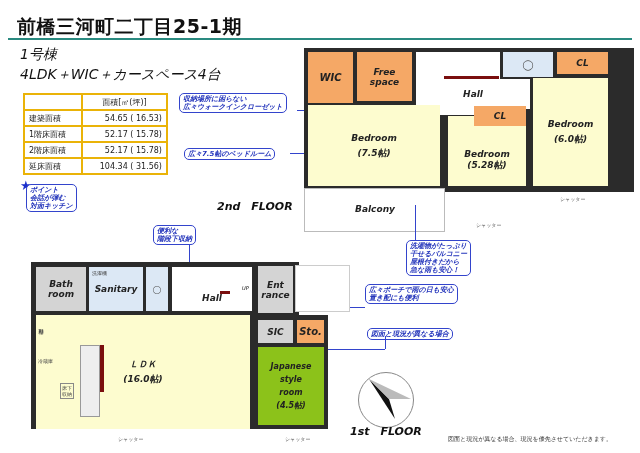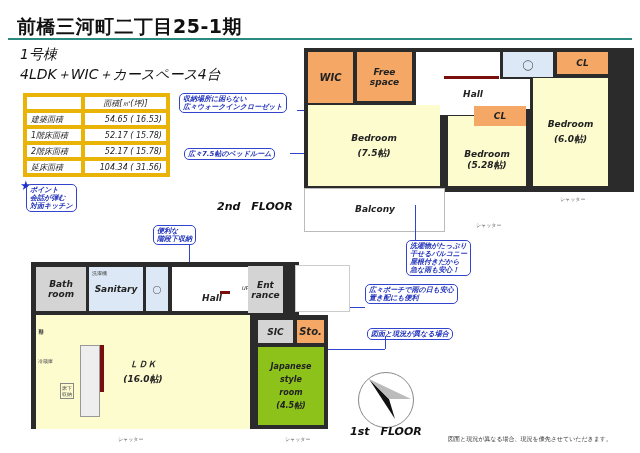--- a/index.html
+++ b/index.html
@@ -2,21 +2,21 @@
 <html><head>
 <meta charset="utf-8">
 <style>
 *{box-sizing:border-box;margin:0;padding:0;}
 body{width:640px;height:453px;background:#fff;position:relative;overflow:hidden;font-family:"DejaVu Sans","Liberation Sans",sans-serif;}
 .abs{position:absolute;}
 .title{left:17px;top:14px;font-size:19px;font-weight:bold;color:#111;letter-spacing:0.5px;}
 .title-line{left:8px;top:38px;width:624px;height:2px;background:#2a8a80;}
 .subtitle{left:20px;font-size:14px;font-style:italic;color:#111;}
 table.area{position:absolute;left:23px;top:93px;border-collapse:collapse;font-size:8px;color:#222;}
-table.area td{border:4px solid #eab308;height:16px;padding:0 4px;font-style:italic;}
+table.area td{border:2px solid #eab308;height:16px;padding:0 4px;}
 table.area td.h{width:58px;}
 table.area td.v{width:85px;text-align:right;}
 .callout{border:1px solid #3344cc;border-radius:5px;color:#2233bb;font-size:7px;font-style:italic;font-weight:bold;line-height:8px;padding:1px 3px;background:#fff;}
 .wall{background:#2b2b2b;}
 .room{position:absolute;display:flex;align-items:center;justify-content:center;text-align:center;font-style:italic;font-weight:bold;color:#222;}
 .orange{background:#f5a866;font-style:italic;}
 .cream{background:#fdfccf;}
 .blue{background:#dce8f5;}
 .green{background:#8cc21a;}
 .gray{background:#d4d4d4;}
@@ -116,21 +116,21 @@
 <div class="room gray" style="left:36px;top:267px;width:50px;height:44px;font-size:9px;white-space:pre;">Bath
 room</div>
 <div class="room blue" style="left:89px;top:267px;width:54px;height:44px;font-size:9px;">Sanitary</div>
 <div class="abs small" style="left:92px;top:270px;">洗濯機</div>
 <div class="room blue" style="left:146px;top:267px;width:22px;height:44px;">
     <span style="font-size:8px;color:#555">◯</span>
   </div>
 <div class="room white" style="left:172px;top:267px;width:80px;height:44px;font-size:9px;padding-top:18px;">Hall</div>
 <div class="abs" style="left:220px;top:291px;width:10px;height:3px;background:#7a0e0e;"></div>
 <div class="abs" style="left:242px;top:285px;font-size:5px;font-style:italic;">UP</div>
-<div class="room gray" style="left:248px;top:266px;width:35px;height:47px;font-size:9px;white-space:pre;">Ent
+<div class="room gray" style="left:258px;top:266px;width:35px;height:47px;font-size:9px;white-space:pre;">Ent
 rance</div>
 <div class="room gray" style="left:258px;top:320px;width:35px;height:23px;font-size:9px;">SIC</div>
 <div class="room orange" style="left:297px;top:320px;width:27px;height:23px;font-size:10px;">Sto.</div>
 <div class="room cream" style="left:36px;top:315px;width:214px;height:114px;font-size:9px;white-space:pre;line-height:15px;">ＬＤＫ
 (16.0帖)</div>
 <div class="abs small" style="left:38px;top:325px;writing-mode:vertical-rl;">可動棚</div>
 <div class="abs small" style="left:38px;top:358px;">冷蔵庫</div>
 <div class="abs small" style="left:60px;top:383px;white-space:pre;border:1px solid #888;padding:1px;">床下
 収納</div>
 <div class="abs" style="left:80px;top:345px;width:20px;height:72px;background:#eee;border:1px solid #999;"></div>

